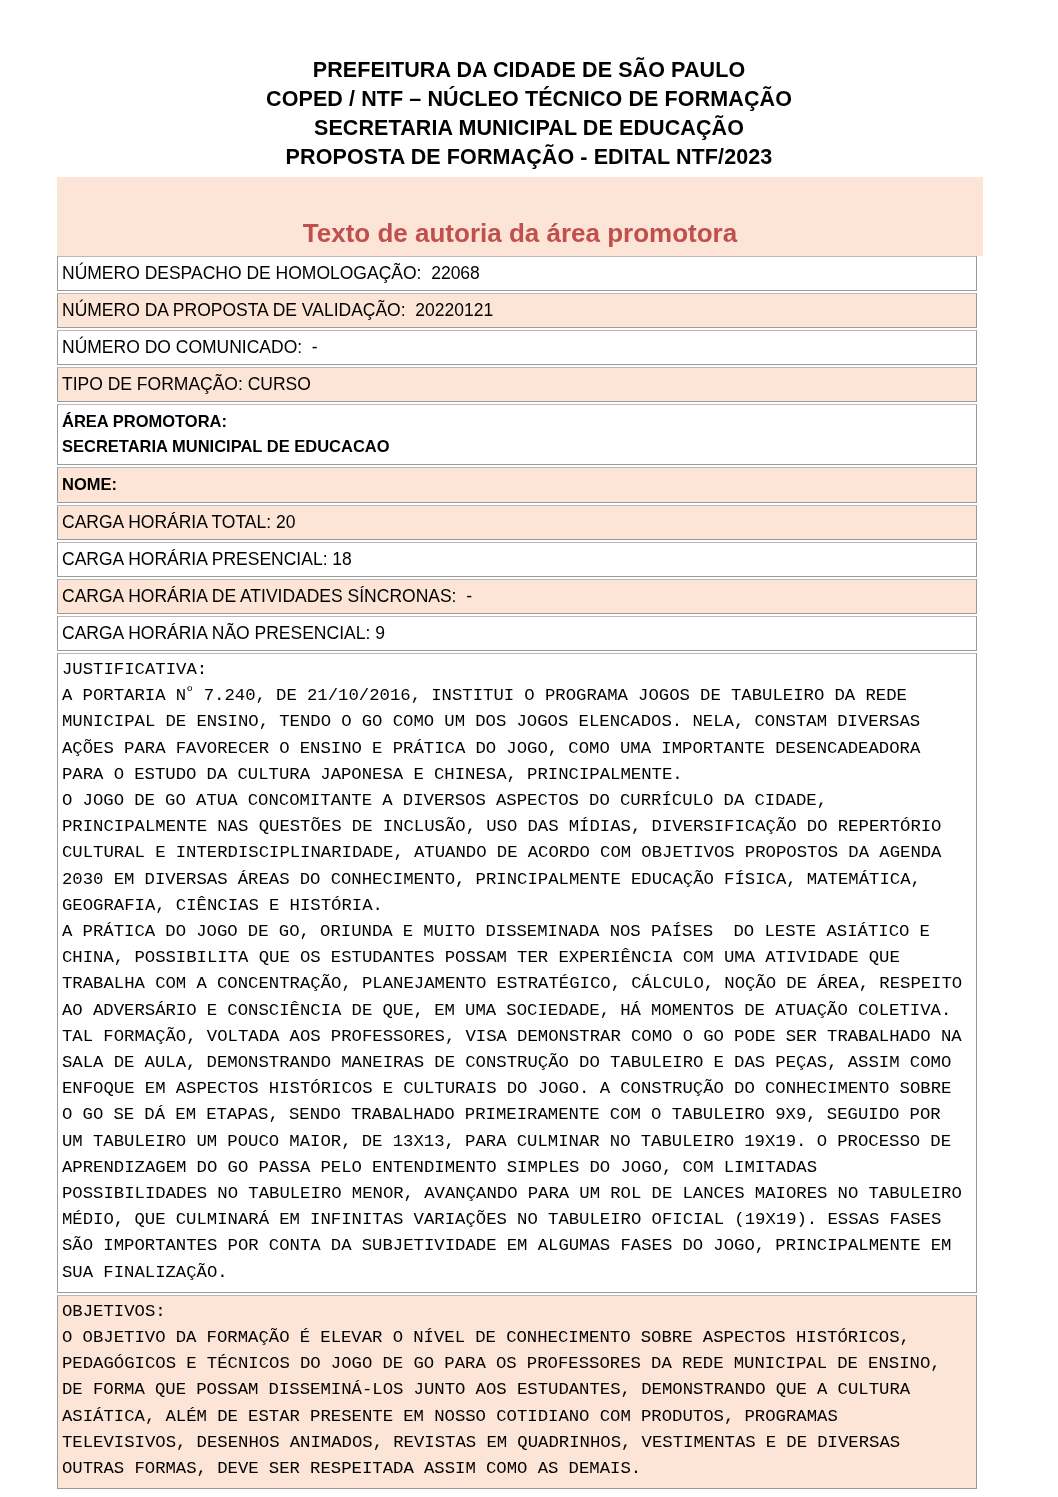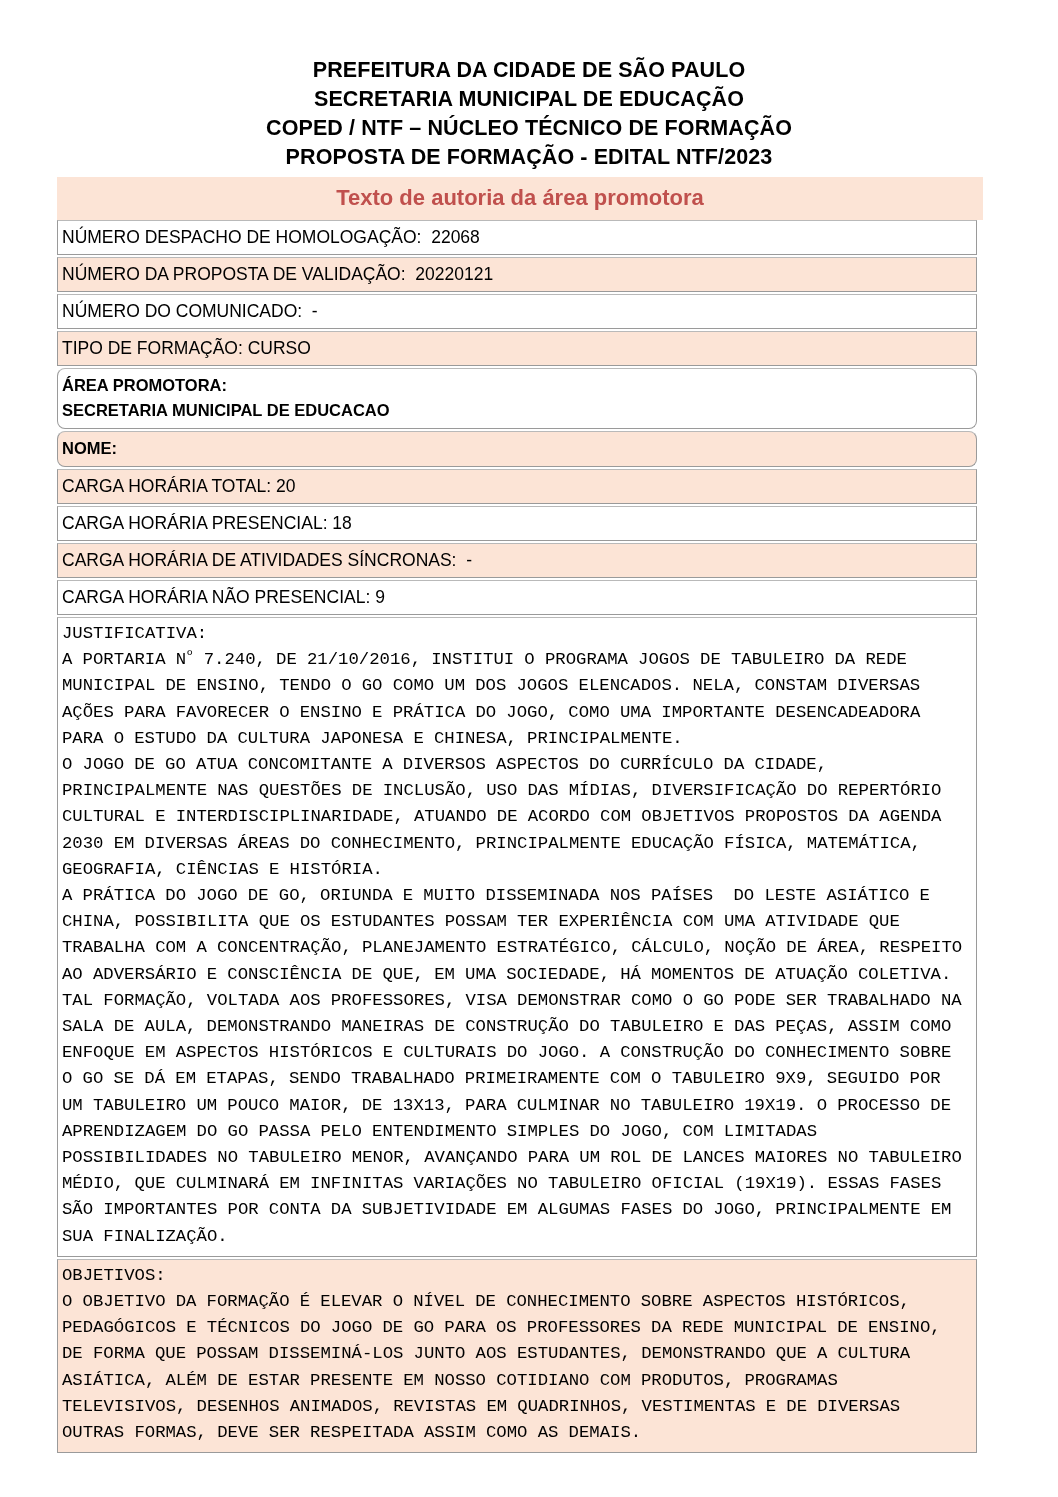--- a/index.html
+++ b/index.html
@@ -42,22 +42,23 @@
     margin: 5px 0 0 57px;
     width: 926px;
     background: #fce4d6;
     text-align: center;
     box-sizing: border-box;
     padding: 5px 0 7px 0;
   }
   .title-banner .title-text {
     color: #c0504d;
     font-weight: bold;
-    font-size: 22px;
+    font-size: 26px;
     line-height: 31px;
+    margin-top: 36px;
   }
 
   
   .form-table {
     margin-left: 57px;
     width: 920px;
     box-sizing: border-box;
   }
   .row {
     box-sizing: border-box;
@@ -69,21 +70,20 @@
     background: #ffffff;
     margin-bottom: 2px;
   }
   .row.shade {
     background: #fce4d6;
   }
   .row.bold {
     font-weight: bold;
     font-size: 16.5px;
     line-height: 25px;
-    border-radius: 8px;
   }
   .row .line {
     white-space: pre-wrap;
   }
   .row.block {
     padding: 3px 6px 6px 4px;
     line-height: 26.2px;
     font-size: 17.3px;
     font-family: Liberation Mono, monospace;
   }
@@ -98,22 +98,22 @@
     line-height: 0;
   }
 </style>
 </head>
 <body>
 
 <div class="page">
 
   <div class="doc-header">
     <div class="hline">PREFEITURA DA CIDADE DE SÃO PAULO</div>
+    <div class="hline">COPED / NTF – NÚCLEO TÉCNICO DE FORMAÇÃO</div>
     <div class="hline">SECRETARIA MUNICIPAL DE EDUCAÇÃO</div>
-    <div class="hline">COPED / NTF – NÚCLEO TÉCNICO DE FORMAÇÃO</div>
     <div class="hline">PROPOSTA DE FORMAÇÃO - EDITAL NTF/2023</div>
   </div>
 
   <div class="title-banner">
     <div class="title-text">Texto de autoria da área promotora</div>
   </div>
 
   <div class="form-table">
 
     <div class="row">

